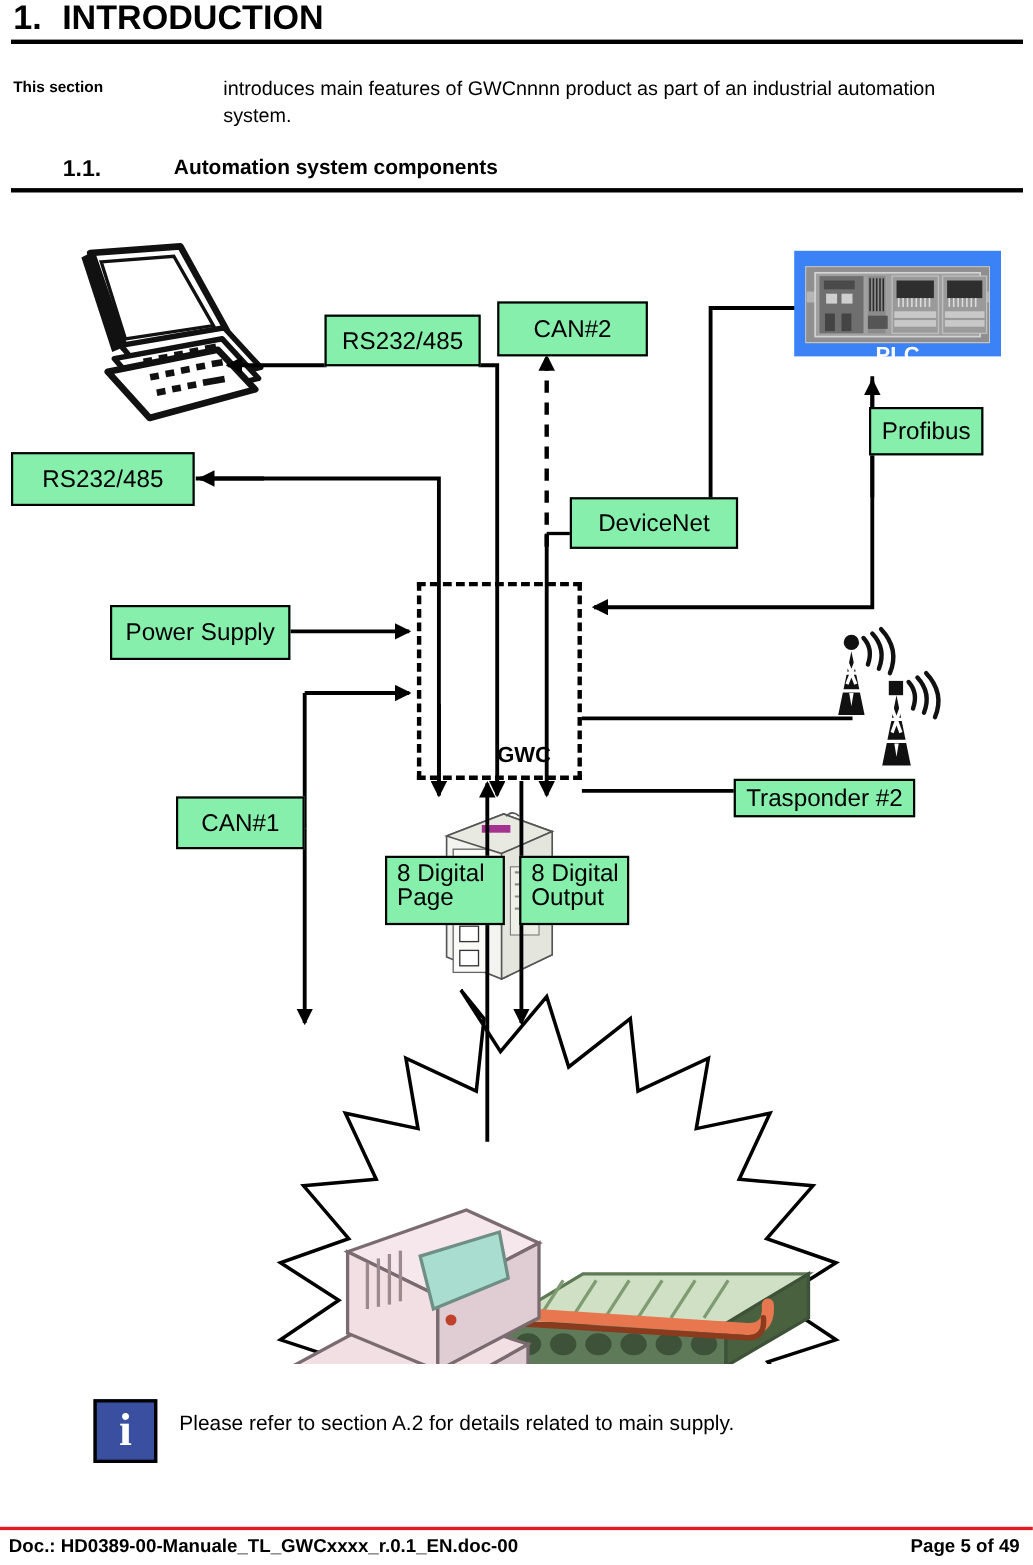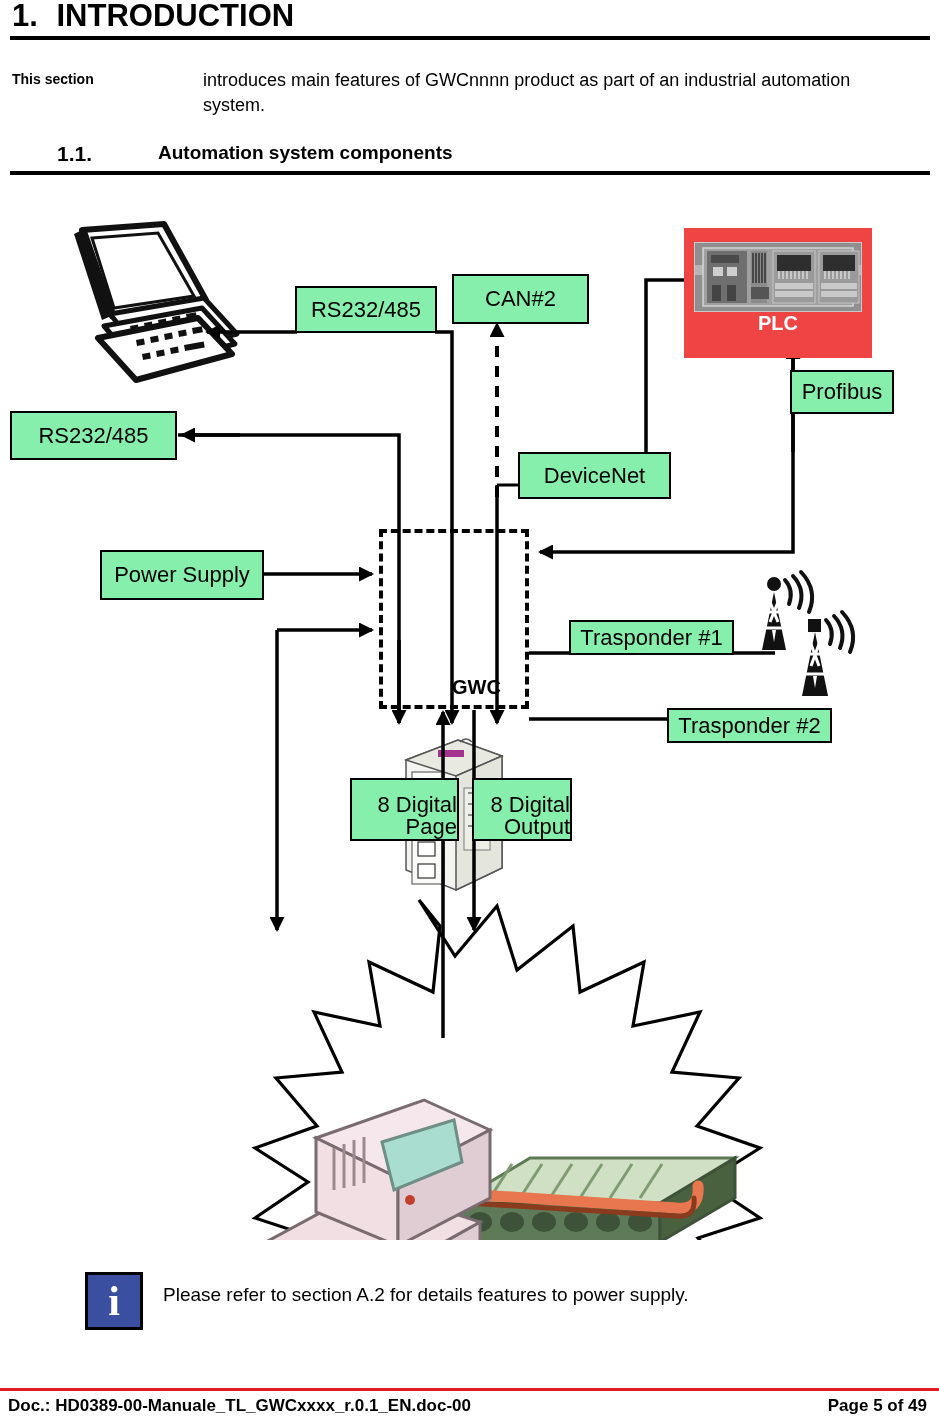--- a/index.html
+++ b/index.html
@@ -14,24 +14,24 @@
   #sub-title{position:absolute;left:158px;top:142px;font-size:19px;font-weight:bold;}
   #sub-rule{position:absolute;left:10px;top:171px;width:920px;height:4px;background:#000;}
 
   
   #diagram{position:absolute;left:0;top:200px;width:939px;height:1040px;}
   #diagram svg{position:absolute;left:0;top:0;}
 
   .lbl{position:absolute;border:2px solid #000;background:#86efac;box-sizing:border-box;
        font-size:22px;display:flex;align-items:center;padding-left:9px;}
   .lbl.center{justify-content:center;padding-left:0;}
-  .lbl.two{display:block;padding-top:14px;line-height:22px;text-align:right;}
+  .lbl.two{display:block;padding-top:3px;line-height:22px;}
 
   
-  #plc-block{position:absolute;left:684px;top:228px;width:188px;height:130px;background:#ef4444;}
+  #plc-block{position:absolute;left:722px;top:228px;width:188px;height:96px;background:#3b82f6;}
   #plc-photo{position:absolute;left:10px;top:14px;width:168px;height:70px;background:#8e8e8e;
              border:1px solid #c9c9c9;box-sizing:border-box;overflow:hidden;}
   #plc-label{position:absolute;left:0;top:84px;width:188px;text-align:center;font-size:20px;font-weight:bold;color:#fff;}
 
   
   #gwc-box{position:absolute;left:379px;top:529px;width:150px;height:180px;border:4px dashed #000;box-sizing:border-box;}
   #gwc-label{position:absolute;left:452px;top:676px;font-size:20px;font-weight:bold;z-index:6;}
 
   #note-row{position:absolute;left:0;top:1270px;width:939px;height:60px;}
   #note-icon{position:absolute;left:85px;top:2px;width:58px;height:58px;background:#3a4fa0;border:3px solid #000;box-sizing:border-box;}
@@ -226,32 +226,32 @@
   <div class="lbl center" style="left:10px;top:211px;width:167px;height:49px;">RS232/485</div>
 
   <div class="lbl center" style="left:452px;top:74px;width:137px;height:50px;">CAN#2</div>
 
   <div class="lbl center" style="left:518px;top:252px;width:153px;height:47px;">DeviceNet</div>
 
   <div class="lbl center" style="left:790px;top:170px;width:104px;height:44px;">Profibus</div>
 
   <div class="lbl center" style="left:100px;top:350px;width:164px;height:50px;">Power Supply</div>
 
+  <div class="lbl center" style="left:160px;top:524px;width:117px;height:48px;">CAN#1</div>
 
   <div class="lbl two" style="left:350px;top:578px;width:109px;height:63px;">
     <div>8 Digital</div>
     <div>Page</div>
   </div>
 
   <div class="lbl two" style="left:472px;top:578px;width:100px;height:63px;">
     <div>8 Digital</div>
     <div>Output</div>
   </div>
 
-  <div class="lbl center" style="left:569px;top:420px;width:165px;height:35px;">Trasponder #1</div>
 
   <div class="lbl center" style="left:667px;top:508px;width:165px;height:35px;">Trasponder #2</div>
 </div>
 
 <div id="plc-block">
   <div id="plc-photo">
     <svg width="168" height="70" viewBox="0 0 168 70">
       <rect x="0" y="0" width="168" height="70" fill="#8f8f8f"></rect>
       <rect x="0" y="22" width="168" height="10" fill="#b5b5b5"></rect>
       <rect x="8" y="5" width="150" height="58" fill="#a0a0a0" stroke="#d4d4d4" stroke-width="1.5"></rect>
@@ -302,21 +302,21 @@
   <div id="plc-label">PLC</div>
 </div>
 
 <div id="gwc-box"></div>
 <div id="gwc-label">GWC</div>
 
 <div id="note-row">
   <div id="note-icon">
       <span>i</span>
     </div>
-  <div id="note-text">Please refer to section A.2 for details features to power supply.</div>
+  <div id="note-text">Please refer to section A.2 for details related to main supply.</div>
 </div>
 
 <div id="footer-rule"></div>
 <div id="footer">
   <div class="doc">Doc.: HD0389-00-Manuale_TL_GWCxxxx_r.0.1_EN.doc-00</div>
   <div class="date">17/04/2011</div>
   <div class="page">Page 5 of 49</div>
 </div>
 
 </body></html>

